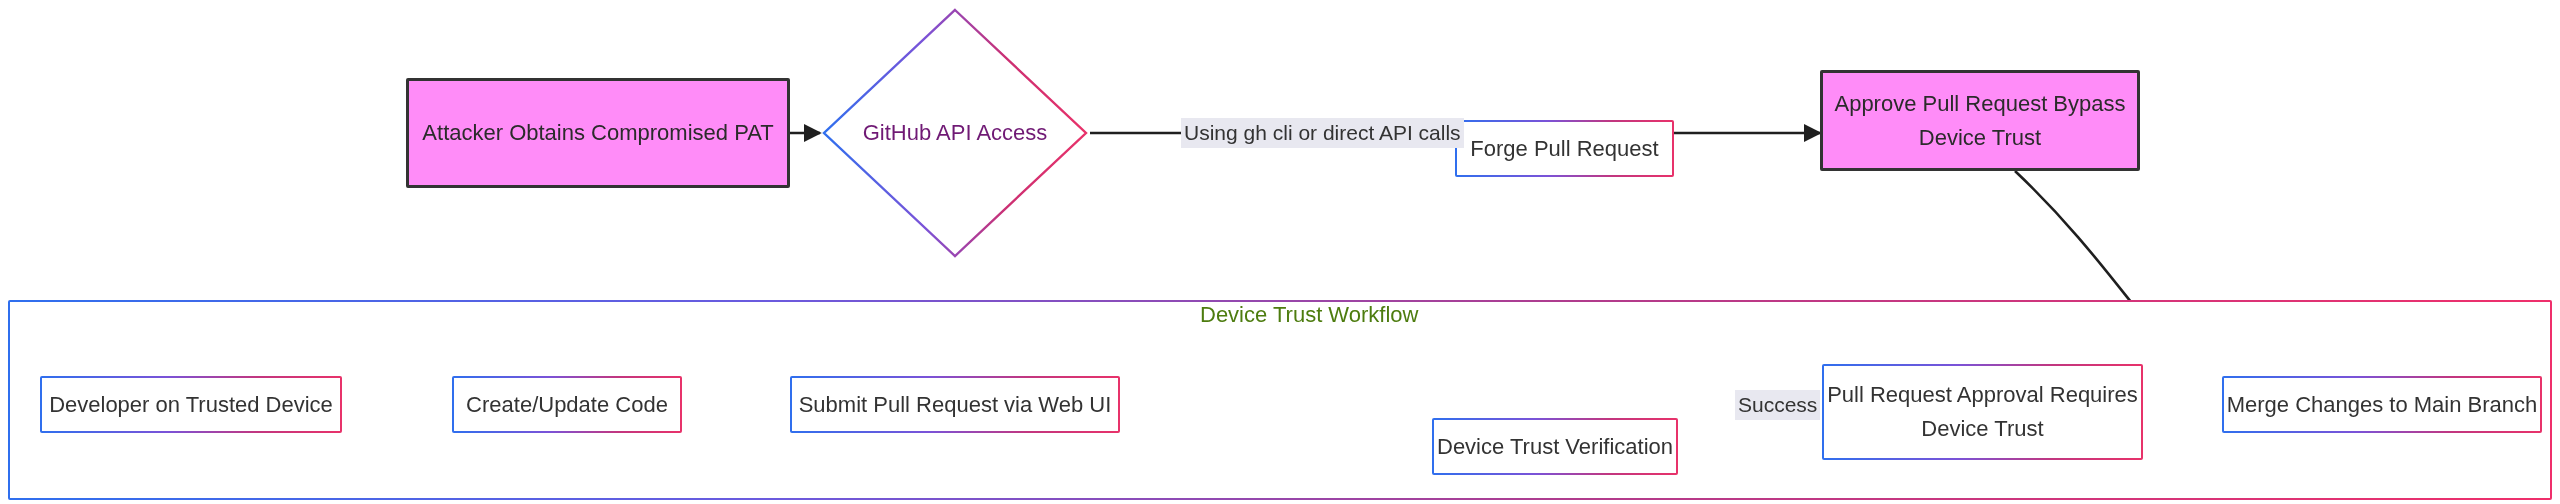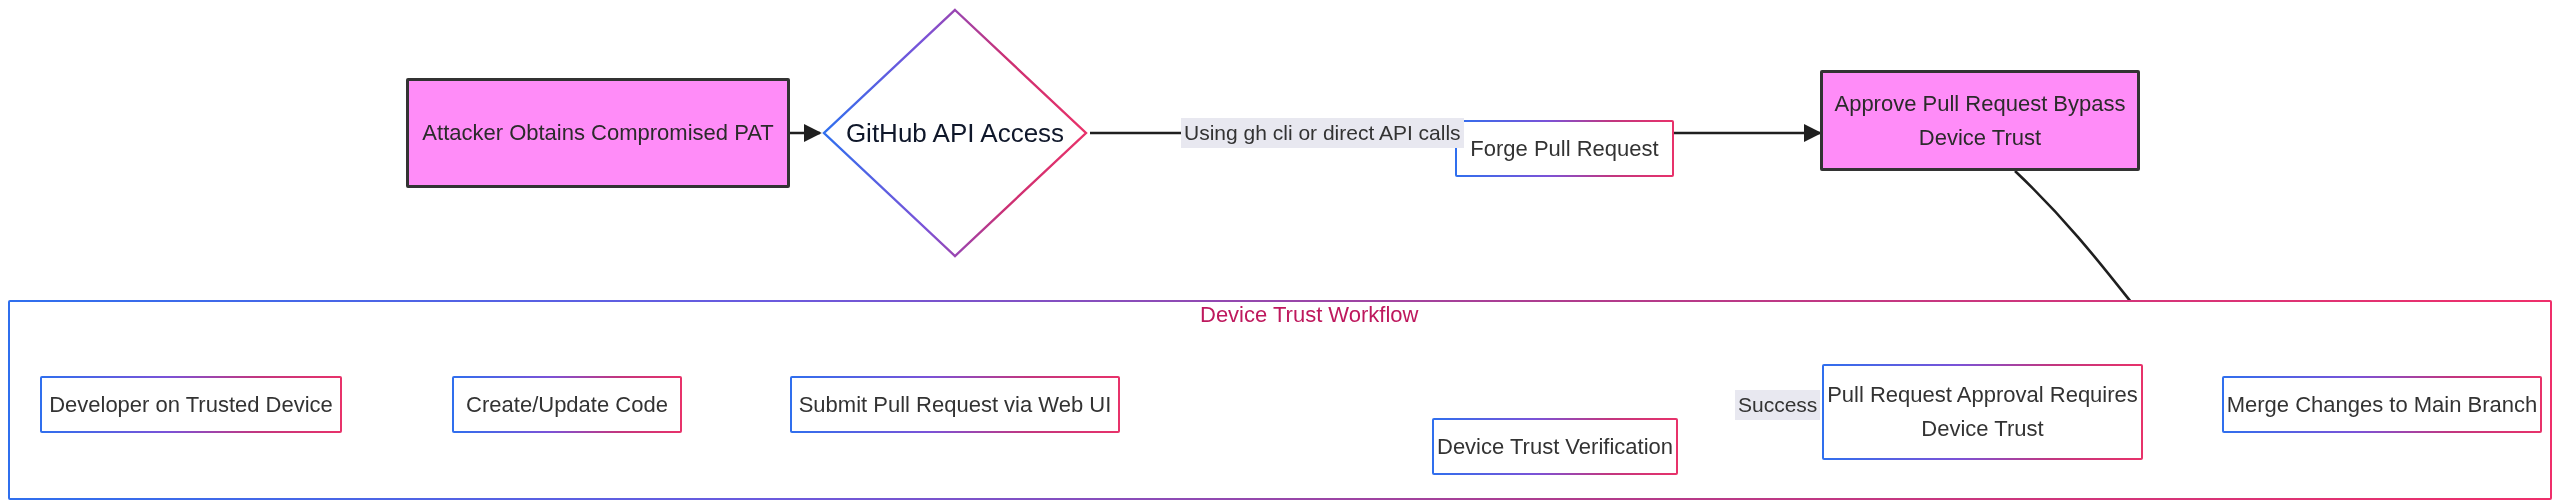--- a/index.html
+++ b/index.html
@@ -39,37 +39,37 @@
     border:3px solid #333333;
     border-radius:2px;
     color:#2b2b2b;
   }
 
   
   .diamond-wrap{position:absolute;z-index:5;}
   .diamond-wrap .dlabel{
     position:absolute;left:0;top:0;width:100%;height:100%;
     display:flex;align-items:center;justify-content:center;
-    font-size:26px;color:#0f172a;text-align:right;
+    font-size:22px;color:#701a75;text-align:right;
   }
 
   
   .cluster{
     position:absolute;
     box-sizing:border-box;
     background:
       linear-gradient(#ffffff,#ffffff) padding-box,
       linear-gradient(90deg,#2f6fee 0%,#6b5ade 30%,#b13b8c 62%,#ef2f6b 100%) border-box;
     border:2px solid transparent;
     border-radius:2px;
     z-index:1;
   }
   .cluster-title{
     position:absolute;
-    font-size:22px;color:#be185d;
+    font-size:22px;color:#4d7c0f;
     background:#ffffff;
     padding:0 10px;
     white-space:nowrap;
     z-index:3;
   }
 
   
   .edge-label{
     position:absolute;
     font-size:21px;

